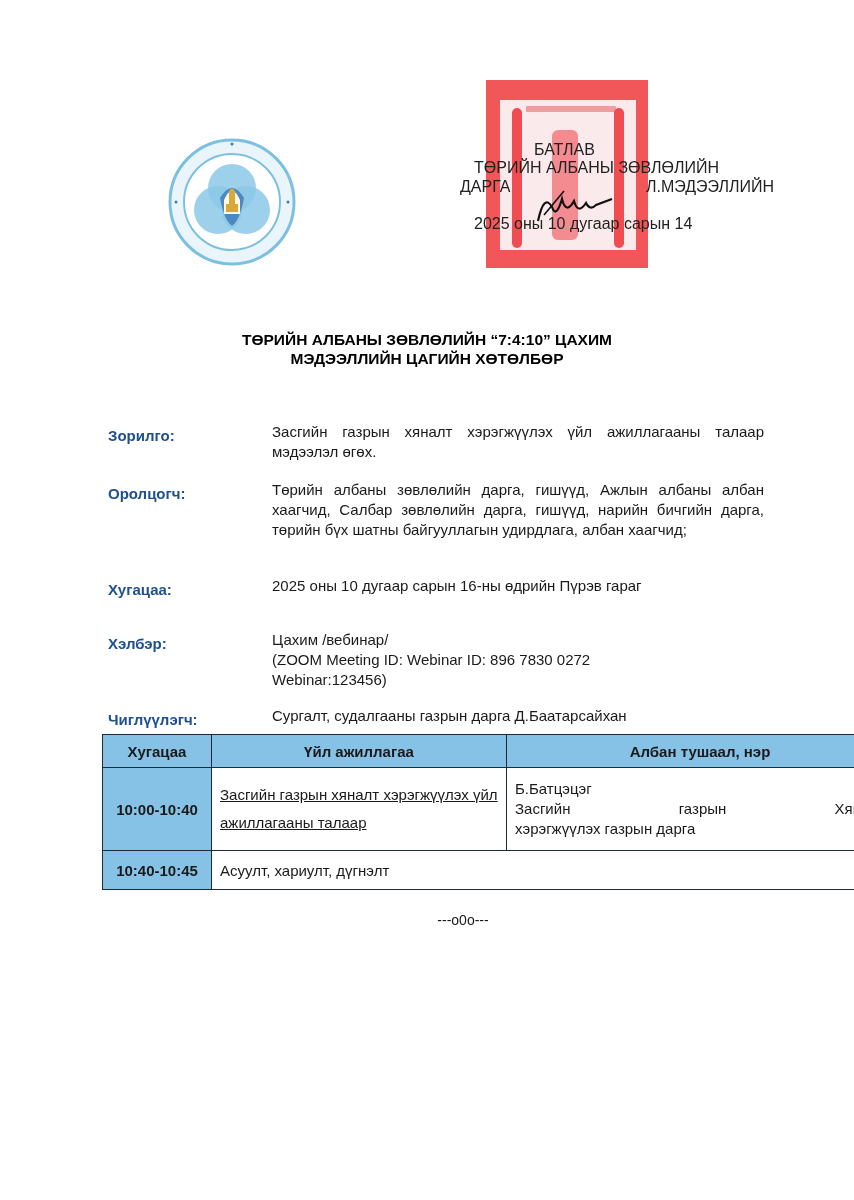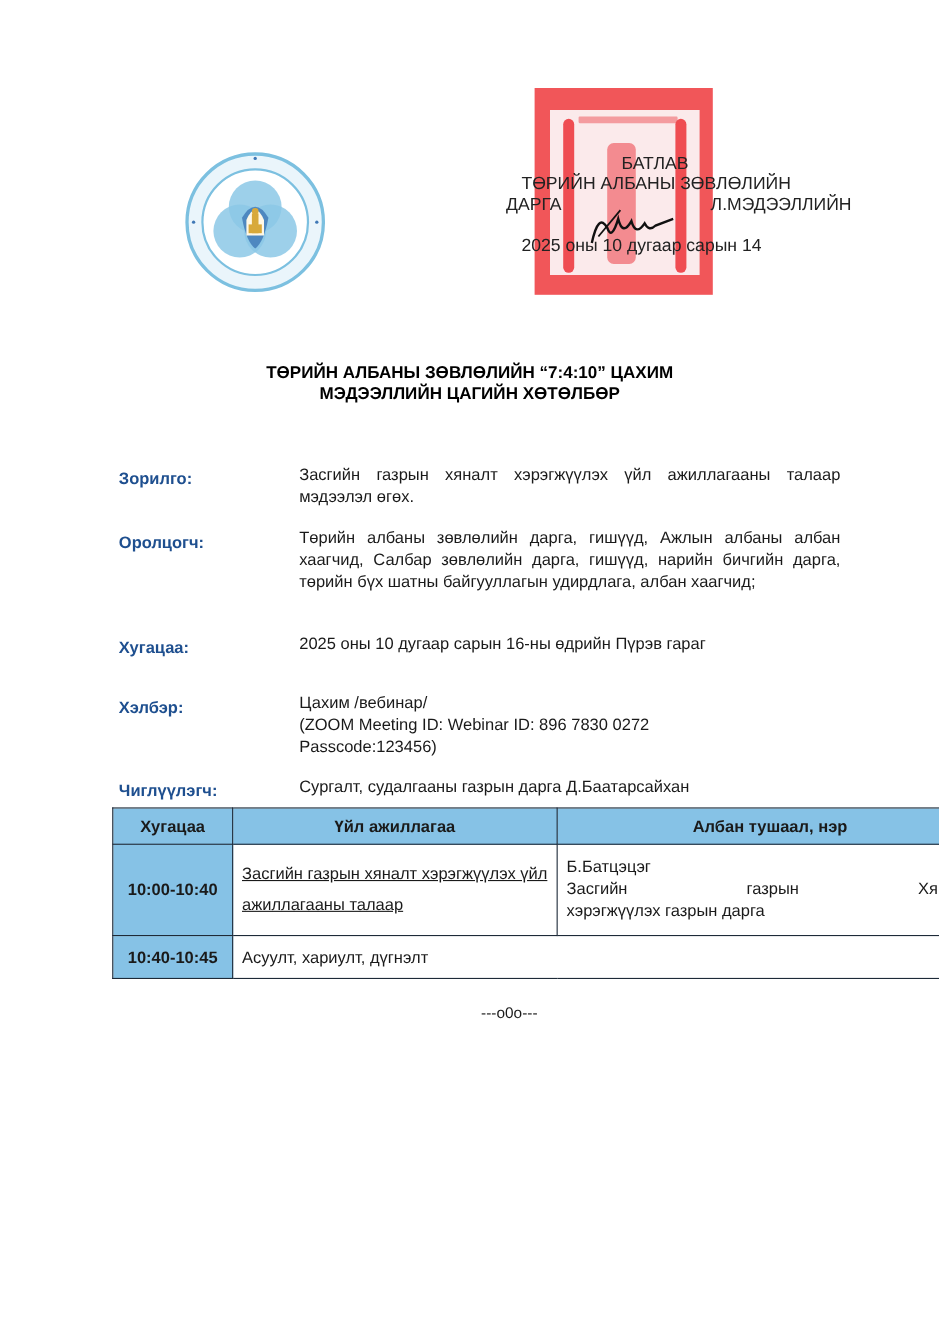--- a/index.html
+++ b/index.html
@@ -10,21 +10,21 @@
   .logo { position: absolute; left: 168px; top: 138px; width: 128px; height: 128px; }
 
   
   .stamp { position: absolute; left: 486px; top: 80px; width: 162px; height: 188px;
            background: #f0484c; opacity: 0.92; }
   .stamp-inner { position: absolute; left: 14px; top: 20px; right: 12px; bottom: 18px;
                  background: #fbe9ea; }
   .stamp-deco { position: absolute; background: #ee3e44; border-radius: 6px; }
   .approval { position: absolute; left: 460px; top: 138px; width: 300px; font-size: 16px;
               color: #222; line-height: 23px; }
-  .approval .l1 { position: absolute; left: 74px; top: 0; margin-left: 31px; }
+  .approval .l1 { position: absolute; left: 74px; top: 0; }
   .approval .l2 { position: absolute; left: 14px; top: 18px; white-space: nowrap; }
   .approval .l3a { position: absolute; left: 0; top: 37px; }
   .approval .l3b { position: absolute; left: 186px; top: 37px; }
   .approval .l4 { position: absolute; left: 14px; top: 74px; white-space: nowrap; }
   .sig { position: absolute; left: 534px; top: 185px; }
 
   
   .title { position: absolute; left: 0; width: 854px; top: 330px; text-align: center;
            color: #000000; font-weight: bold; font-size: 15.5px; line-height: 19px; }
 
@@ -108,21 +108,21 @@
   <span class="val">
     <div>2025 оны 10 дугаар сарын 16-ны өдрийн Пүрэв гараг</div>
   </span>
 </div>
 
 <div class="info" style="top:630px;">
   <span class="lbl">Хэлбэр:</span>
   <span class="val">
     <div>Цахим /вебинар/</div>
     <div>(ZOOM Meeting ID: Webinar ID: 896 7830 0272</div>
-    <div>Passcode:123456)</div>
+    <div>Webinar:123456)</div>
   </span>
 </div>
 
 <div class="info" style="top:706px;">
   <span class="lbl">Чиглүүлэгч:</span>
   <span class="val">Сургалт, судалгааны газрын дарга  Д.Баатарсайхан</span>
 </div>
 
 <table class="sched">
   <thead>

